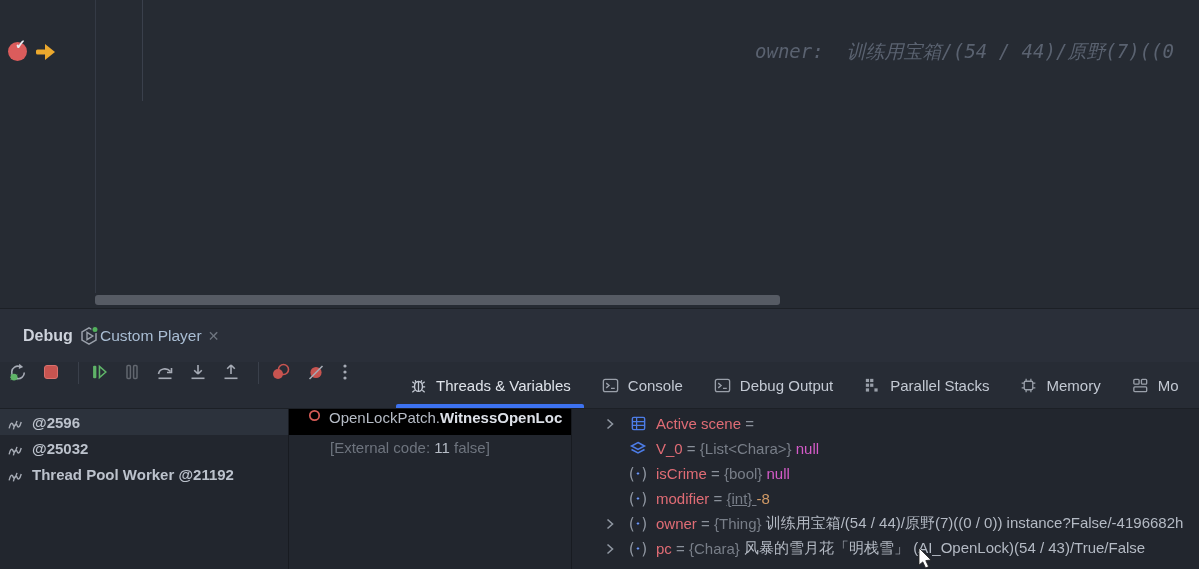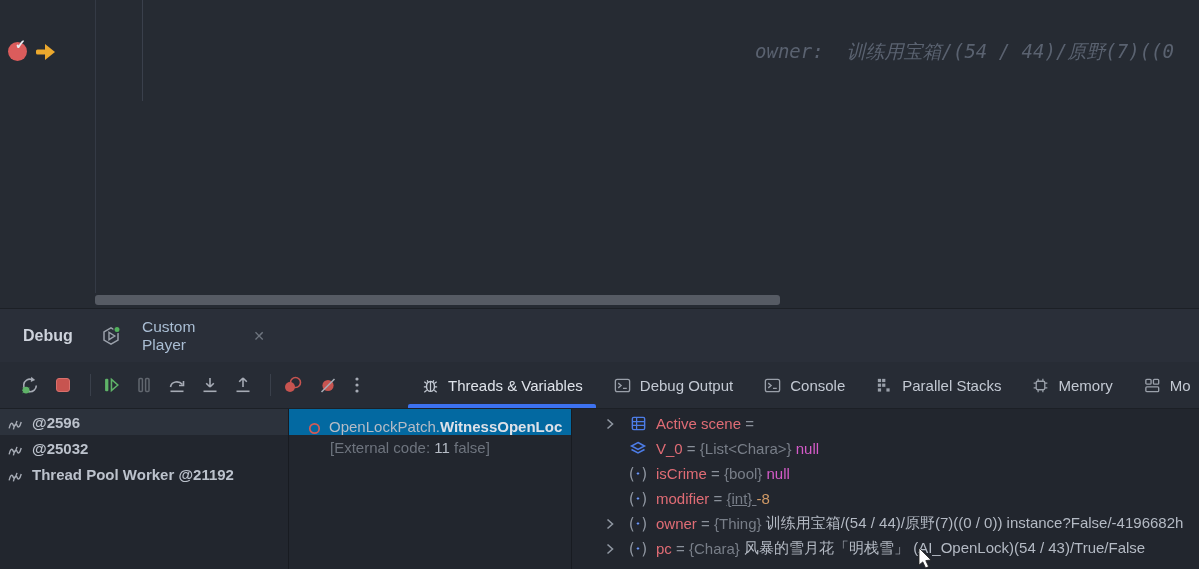--- a/index.html
+++ b/index.html
@@ -22,48 +22,48 @@
 
   
   .hscroll { position:absolute; left:0; top:293px; width:1199px; height:15px; background:#262b33; }
   .hthumb { position:absolute; left:95px; top:2px; width:685px; height:10px; background:#565b64; border-radius:3px; }
 
   
   .panel-header { position:absolute; left:0; top:308px; width:1199px; height:54px; background:#2a2f39;
     border-top:1px solid #1c2026; }
   .dbg-title { position:absolute; left:14px; top:0; height:54px; line-height:54px; font-weight:bold;
     font-size:16px; color:#ced3dc;margin-left:9px; }
-  .session-tab { position:absolute; left:87px; top:0; height:54px; width:178px; display:flex;
-    align-items:center; gap:20px; padding-left:13px; }
+  .session-tab { position:absolute; left:65px; top:0; height:54px; width:178px; display:flex;
+    align-items:center; gap:0; padding-left:13px; }
   .session-label { font-size:15.5px; color:#a9bdd3; }
   .tab-close { color:#6e757f; font-size:14px; margin-left:6px; }
 
   
   .toolbar-row { position:absolute; left:0; top:362px; width:1199px; height:47px; background:#272c35;
-    border-bottom:1px solid #1c2026; display:flex; align-items:center; padding-left:20px; overflow:hidden; }
+    border-bottom:1px solid #1c2026; display:flex; align-items:flex-start; padding-left:8px; overflow:hidden; }
   .tbtn { width:20px; height:20px; margin-right:13px; flex:0 0 auto; display:flex; align-items:center; justify-content:center; }
   .tsep { width:1px; height:22px; background:#3a404b; margin:0 10px 0 4px; flex:0 0 auto; }
   .view-tabs { display:flex; align-items:center; height:100%; margin-left:30px; flex:0 0 auto; }
   .dtab { position:relative; height:100%; display:flex; align-items:center; gap:8px; padding:0 15px;
     font-size:15px; color:#c3c9d3; flex:0 0 auto; }
   .dtab.sel { color:#dfe3ea; }
   .dtab .under { position:absolute; left:2px; right:2px; bottom:0; height:4px; background:#3d72f0; border-radius:2px 2px 0 0; }
 
   
   .body-panes { position:absolute; left:0; top:409px; width:1199px; height:160px; background:#22262e; }
   .vborder1 { position:absolute; left:288px; top:0; width:1px; height:160px; background:#181b21; }
   .vborder2 { position:absolute; left:571px; top:0; width:1px; height:160px; background:#181b21; }
 
   .threads { position:absolute; left:0; top:0; width:288px; height:160px;font-weight:bold; }
   .trow { display:flex; align-items:center; height:26px; padding-left:7px; gap:8px;
     font-size:15px; color:#bcc2cc; white-space:nowrap; }
   .trow.sel { background:#2c323c; }
 
   .frames { position:absolute; left:289px; top:0; width:282px; height:160px; overflow:hidden; }
-  .frow1 { display:flex; align-items:flex-end; height:26px; background:#0369a1; padding-left:19px; gap:8px;
+  .frow1 { display:flex; align-items:flex-start; height:26px; background:#000000; padding-left:19px; gap:8px;
     font-size:15px; color:#b6bcc6; white-space:nowrap; overflow:hidden; }
   .frow1 .bold { color:#dde1e8; font-weight:bold; }
   .frow2 { height:26px; line-height:26px; padding-left:41px; font-size:15px; color:#6e747e; white-space:nowrap; }
   .frow2 .cnt { color:#b6bcc6; }
 
   .vars { position:absolute; left:572px; top:2px; width:627px; height:158px; overflow:hidden; }
   .vrow { display:flex; align-items:center; height:25px; white-space:nowrap; font-size:15px; color:#b4bac4;margin-left:28px; }
   .vchev { width:15px; margin-left:5px; flex:0 0 auto; display:flex; align-items:center; }
   .vicon { width:22px; margin-left:7px; flex:0 0 auto; display:flex; align-items:center; justify-content:center; }
   .vname { color:#e06c75; margin-left:7px; }
@@ -219,30 +219,30 @@
         <span>Threads &amp; Variables</span>
         <span class="under"></span>
       </div>
       <div class="dtab">
         <span>
           <svg width="19" height="19" viewBox="0 0 20 20">
             <rect x="2.5" y="3.5" width="15" height="13" rx="2" fill="none" stroke="#9aa0aa" stroke-width="1.4"></rect>
             <path d="M5.5 7.5 L8.5 10 L5.5 12.5 M10.5 13 H14.5" fill="none" stroke="#9aa0aa" stroke-width="1.4"></path>
           </svg>
         </span>
-        <span>Debug Output</span>
+        <span>Console</span>
       </div>
       <div class="dtab">
         <span>
           <svg width="19" height="19" viewBox="0 0 20 20">
             <rect x="2.5" y="3.5" width="15" height="13" rx="2" fill="none" stroke="#9aa0aa" stroke-width="1.4"></rect>
             <path d="M5.5 7.5 L8.5 10 L5.5 12.5 M10.5 13 H14.5" fill="none" stroke="#9aa0aa" stroke-width="1.4"></path>
           </svg>
         </span>
-        <span>Console</span>
+        <span>Debug Output</span>
       </div>
       <div class="dtab">
         <span>
           <svg width="19" height="19" viewBox="0 0 20 20">
             <rect x="3" y="3" width="3.4" height="3.4" fill="#9aa0aa"></rect>
               <rect x="7.5" y="3" width="3.4" height="3.4" fill="#9aa0aa"></rect>
             <rect x="3" y="8" width="3.4" height="3.4" fill="#9aa0aa"></rect>
               <rect x="7.5" y="8" width="3.4" height="3.4" fill="#9aa0aa"></rect>
             <rect x="3" y="13" width="3.4" height="3.4" fill="#9aa0aa"></rect>
               <rect x="12" y="13" width="3.4" height="3.4" fill="#9aa0aa"></rect>

